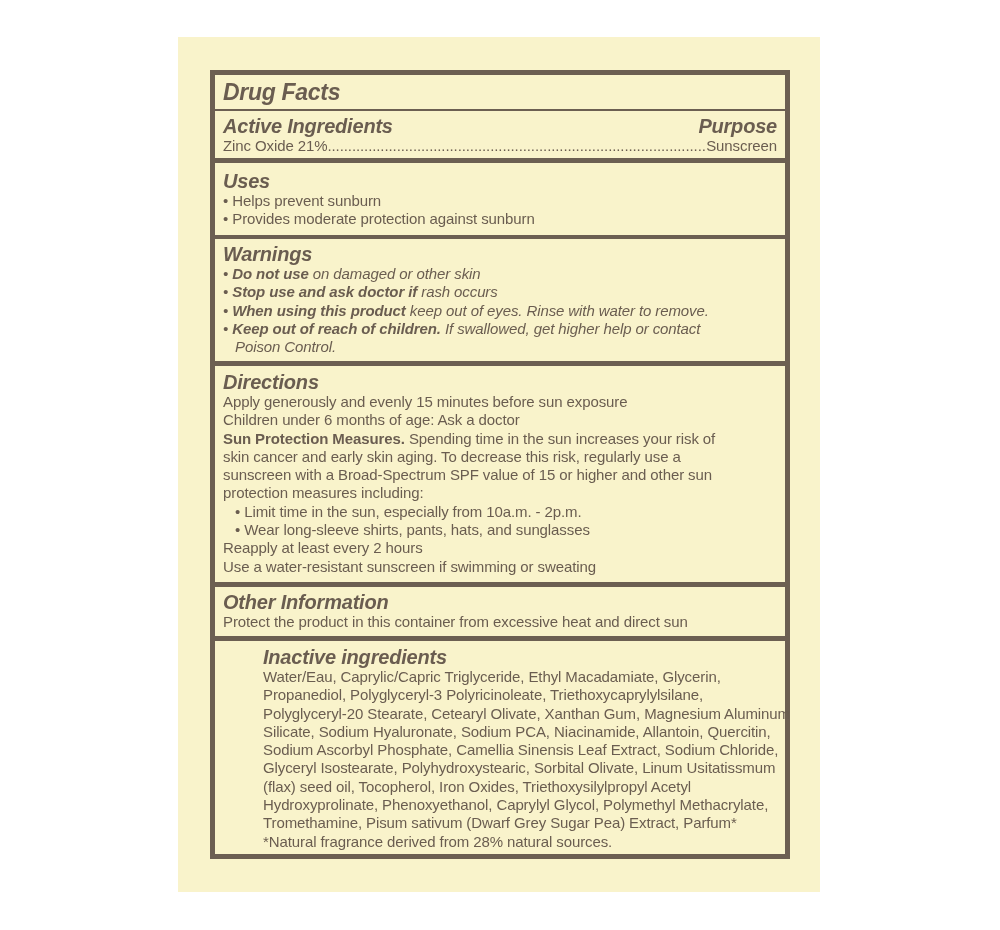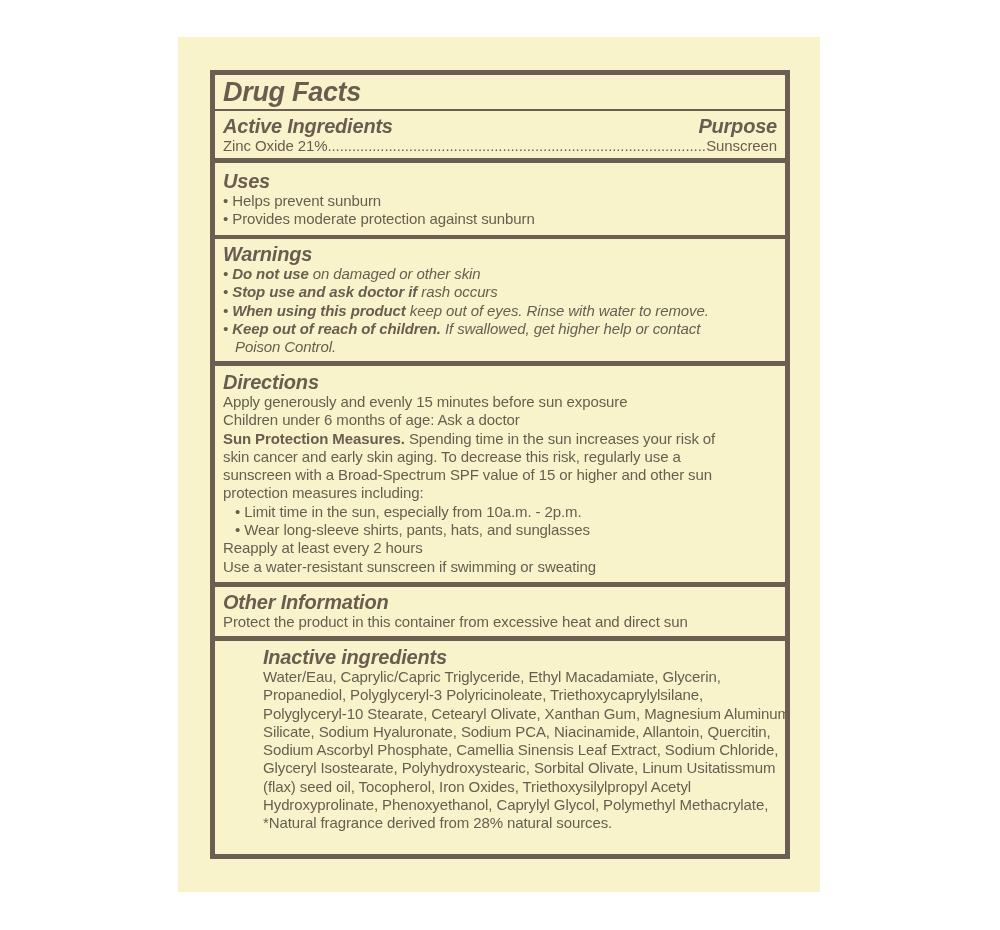--- a/index.html
+++ b/index.html
@@ -14,21 +14,21 @@
   .box {
     position: absolute; left: 210px; top: 70px; width: 570px; height: 779px;
     border: 5px solid #6c5f52; background: #f9f3cb;
   }
   .sec { position: absolute; left: 0; right: 0; padding: 0 8px 0 8px; box-sizing: border-box; }
   .bar { position: absolute; left: 0; right: 0; background: #6c5f52; }
   h1, h2 {
     margin: 0; font-style: italic; font-weight: bold; color: #6a5d50;
     font-family: "Liberation Sans", sans-serif;
   }
-  h1 { font-size: 27px; line-height: 30px; letter-spacing: -0.3px; }
+  h1 { font-size: 23px; line-height: 30px; letter-spacing: -0.3px; }
   h2 { font-size: 20px; line-height: 22px; letter-spacing: -0.2px; }
   .line { font-size: 15px; line-height: 18.3px; white-space: nowrap; letter-spacing: -0.1px; }
   .row { display: flex; justify-content: space-between; align-items: baseline; }
   .leader {
     flex: 1; overflow: hidden; white-space: nowrap; font-size: 15px; line-height: 18px;
   }
   .leader::after {
     content: "........................................................................................................................................................................................";
   }
   .it { font-style: italic; }
@@ -96,22 +96,23 @@
   <div class="sec" style="top:516px;">
     <h2>Other Information</h2>
     <div class="line">Protect the product in this container from excessive heat and direct sun</div>
   </div>
   <div class="bar" style="top:561px;height:5px;"></div>
 
   <div class="sec" style="top:571px;padding-left:48px;">
     <h2>Inactive ingredients</h2>
     <div class="line">Water/Eau, Caprylic/Capric Triglyceride, Ethyl Macadamiate, Glycerin,</div>
     <div class="line">Propanediol, Polyglyceryl-3 Polyricinoleate, Triethoxycaprylylsilane,</div>
-    <div class="line">Polyglyceryl-10 Stearate, Cetearyl Olivate, Xanthan Gum, Magnesium Aluminum</div>
+    <div class="line">Polyglyceryl-20 Stearate, Cetearyl Olivate, Xanthan Gum, Magnesium Aluminum</div>
     <div class="line">Silicate, Sodium Hyaluronate, Sodium PCA, Niacinamide, Allantoin, Quercitin,</div>
     <div class="line">Sodium Ascorbyl Phosphate, Camellia Sinensis Leaf Extract, Sodium Chloride,</div>
     <div class="line">Glyceryl Isostearate, Polyhydroxystearic, Sorbital Olivate, Linum Usitatissmum</div>
     <div class="line">(flax) seed oil, Tocopherol, Iron Oxides, Triethoxysilylpropyl Acetyl</div>
     <div class="line">Hydroxyprolinate, Phenoxyethanol, Caprylyl Glycol, Polymethyl Methacrylate,</div>
+    <div class="line">Tromethamine, Pisum sativum (Dwarf Grey Sugar Pea) Extract, Parfum*</div>
     <div class="line">*Natural fragrance derived from 28% natural sources.</div>
   </div>
 
 </div>
 
 </body></html>

